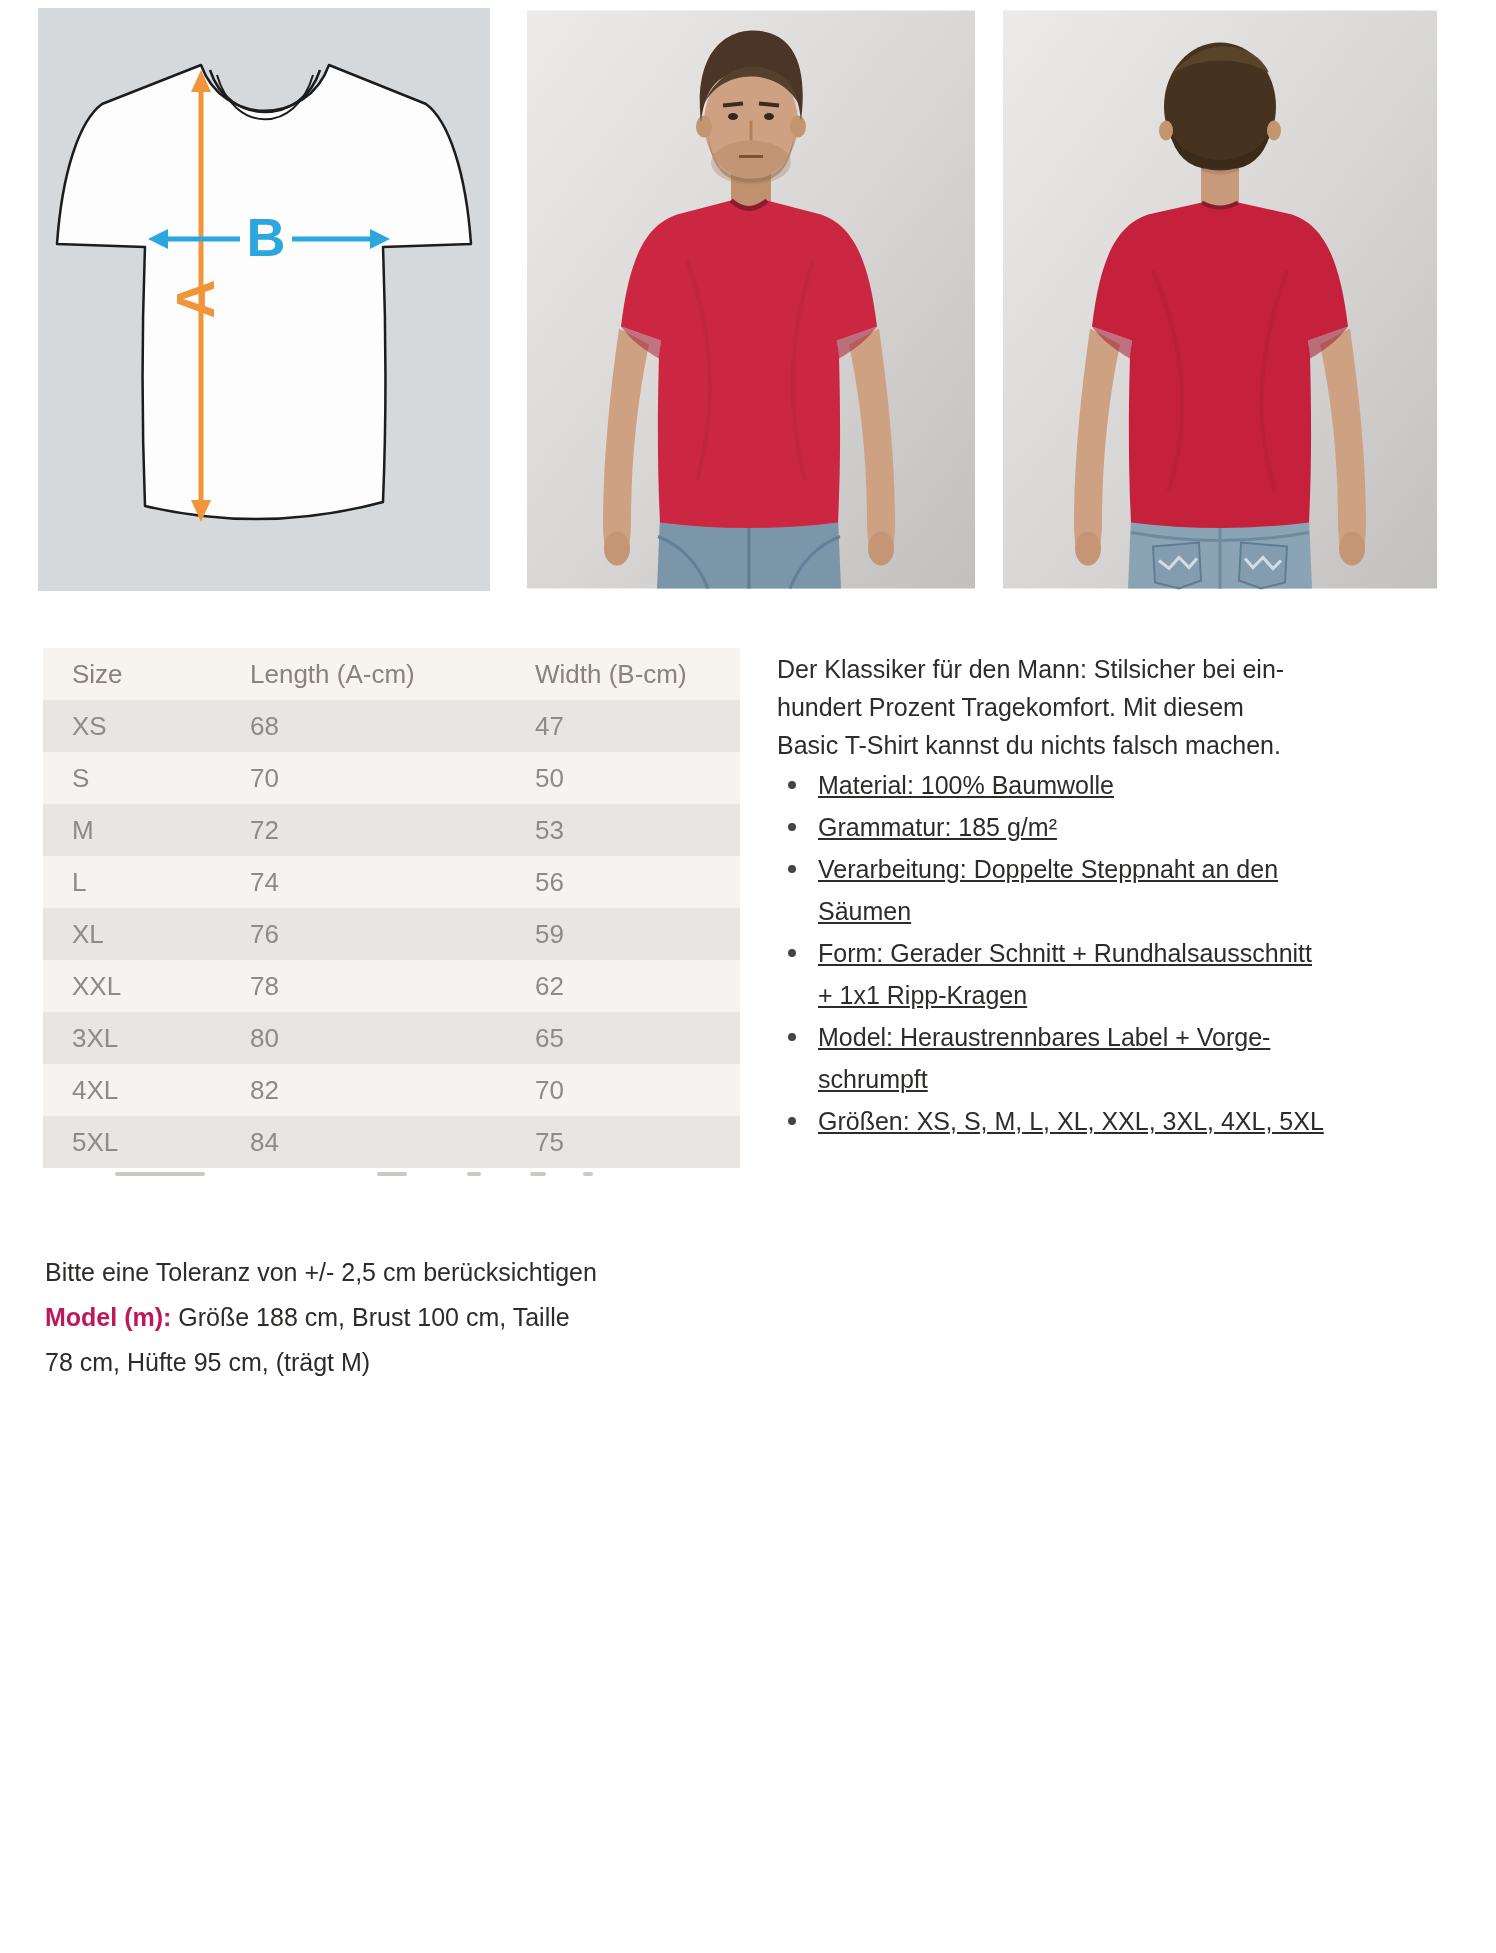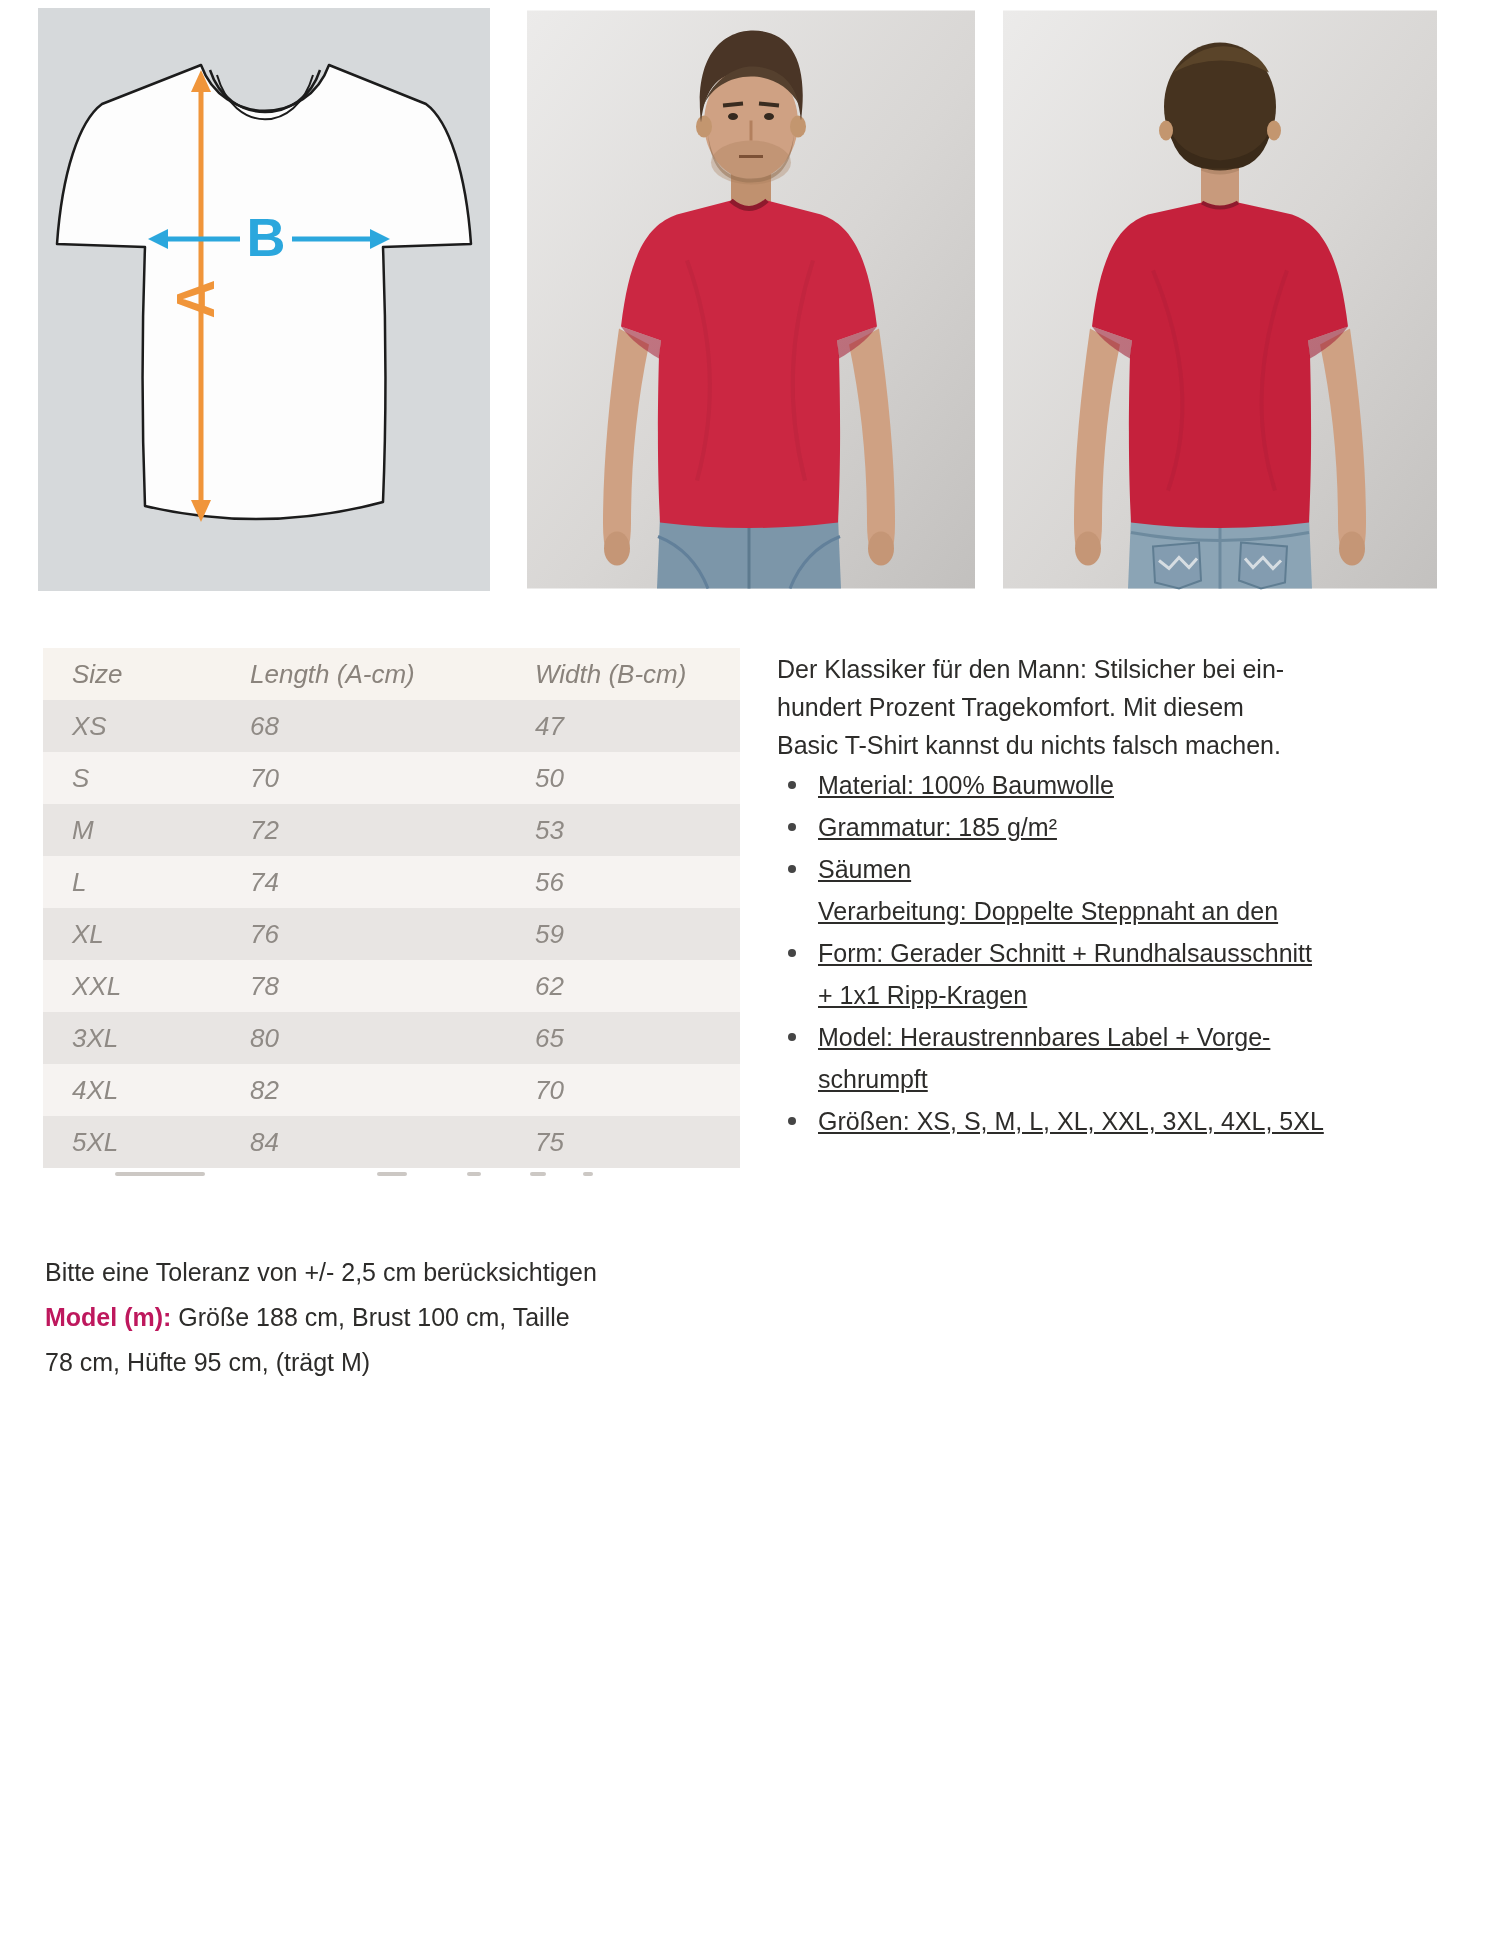--- a/index.html
+++ b/index.html
@@ -12,21 +12,21 @@
   #panel-diagram{left:38px;width:452px;height:583px;}
   #panel-front{left:527px;width:448px;height:583px;}
   #panel-back{left:1003px;width:434px;height:583px;}
 
   
   .size-table{position:absolute;left:43px;top:648px;width:697px;font-size:26px;}
   .trow{display:flex;height:52px;align-items:center;}
   .trow.thead{background:#f7f3ee;color:#8a837c;}
   .trow.dark{background:#e8e5e3;color:#8f8a85;}
   .trow.light{background:#f6f3f1;color:#8f8a85;}
-  .tc{box-sizing:border-box;white-space:nowrap;font-style:italic;}
+  .tc{box-sizing:border-box;white-space:nowrap;}
   .tc1{width:207px;padding-left:29px;}
   .tc2{width:285px;}
   .tc3{flex:1;}
 
   
   .remnant{position:absolute;left:43px;top:1170px;width:697px;height:10px;}
   .remnant i{position:absolute;top:2px;height:4px;background:#ccc8c4;border-radius:2px;}
   .remnant .r1{left:72px;width:90px;}
   .remnant .r2{left:334px;width:30px;}
   .remnant .r3{left:424px;width:14px;}
@@ -255,22 +255,22 @@
       <div class="bullet">
         <span class="dot"></span>
         <div>Material: 100% Baumwolle</div>
       </div>
       <div class="bullet">
         <span class="dot"></span>
         <div>Grammatur: 185 g/m²</div>
       </div>
       <div class="bullet">
         <span class="dot"></span>
+        <div>Verarbeitung: Doppelte Steppnaht an den</div>
         <div>Säumen</div>
-        <div>Verarbeitung: Doppelte Steppnaht an den</div>
       </div>
       <div class="bullet">
         <span class="dot"></span>
         <div>Form: Gerader Schnitt + Rundhalsausschnitt</div>
         <div>+ 1x1 Ripp-Kragen</div>
       </div>
       <div class="bullet">
         <span class="dot"></span>
         <div>Model: Heraustrennbares Label + Vorge-</div>
         <div>schrumpft</div>

